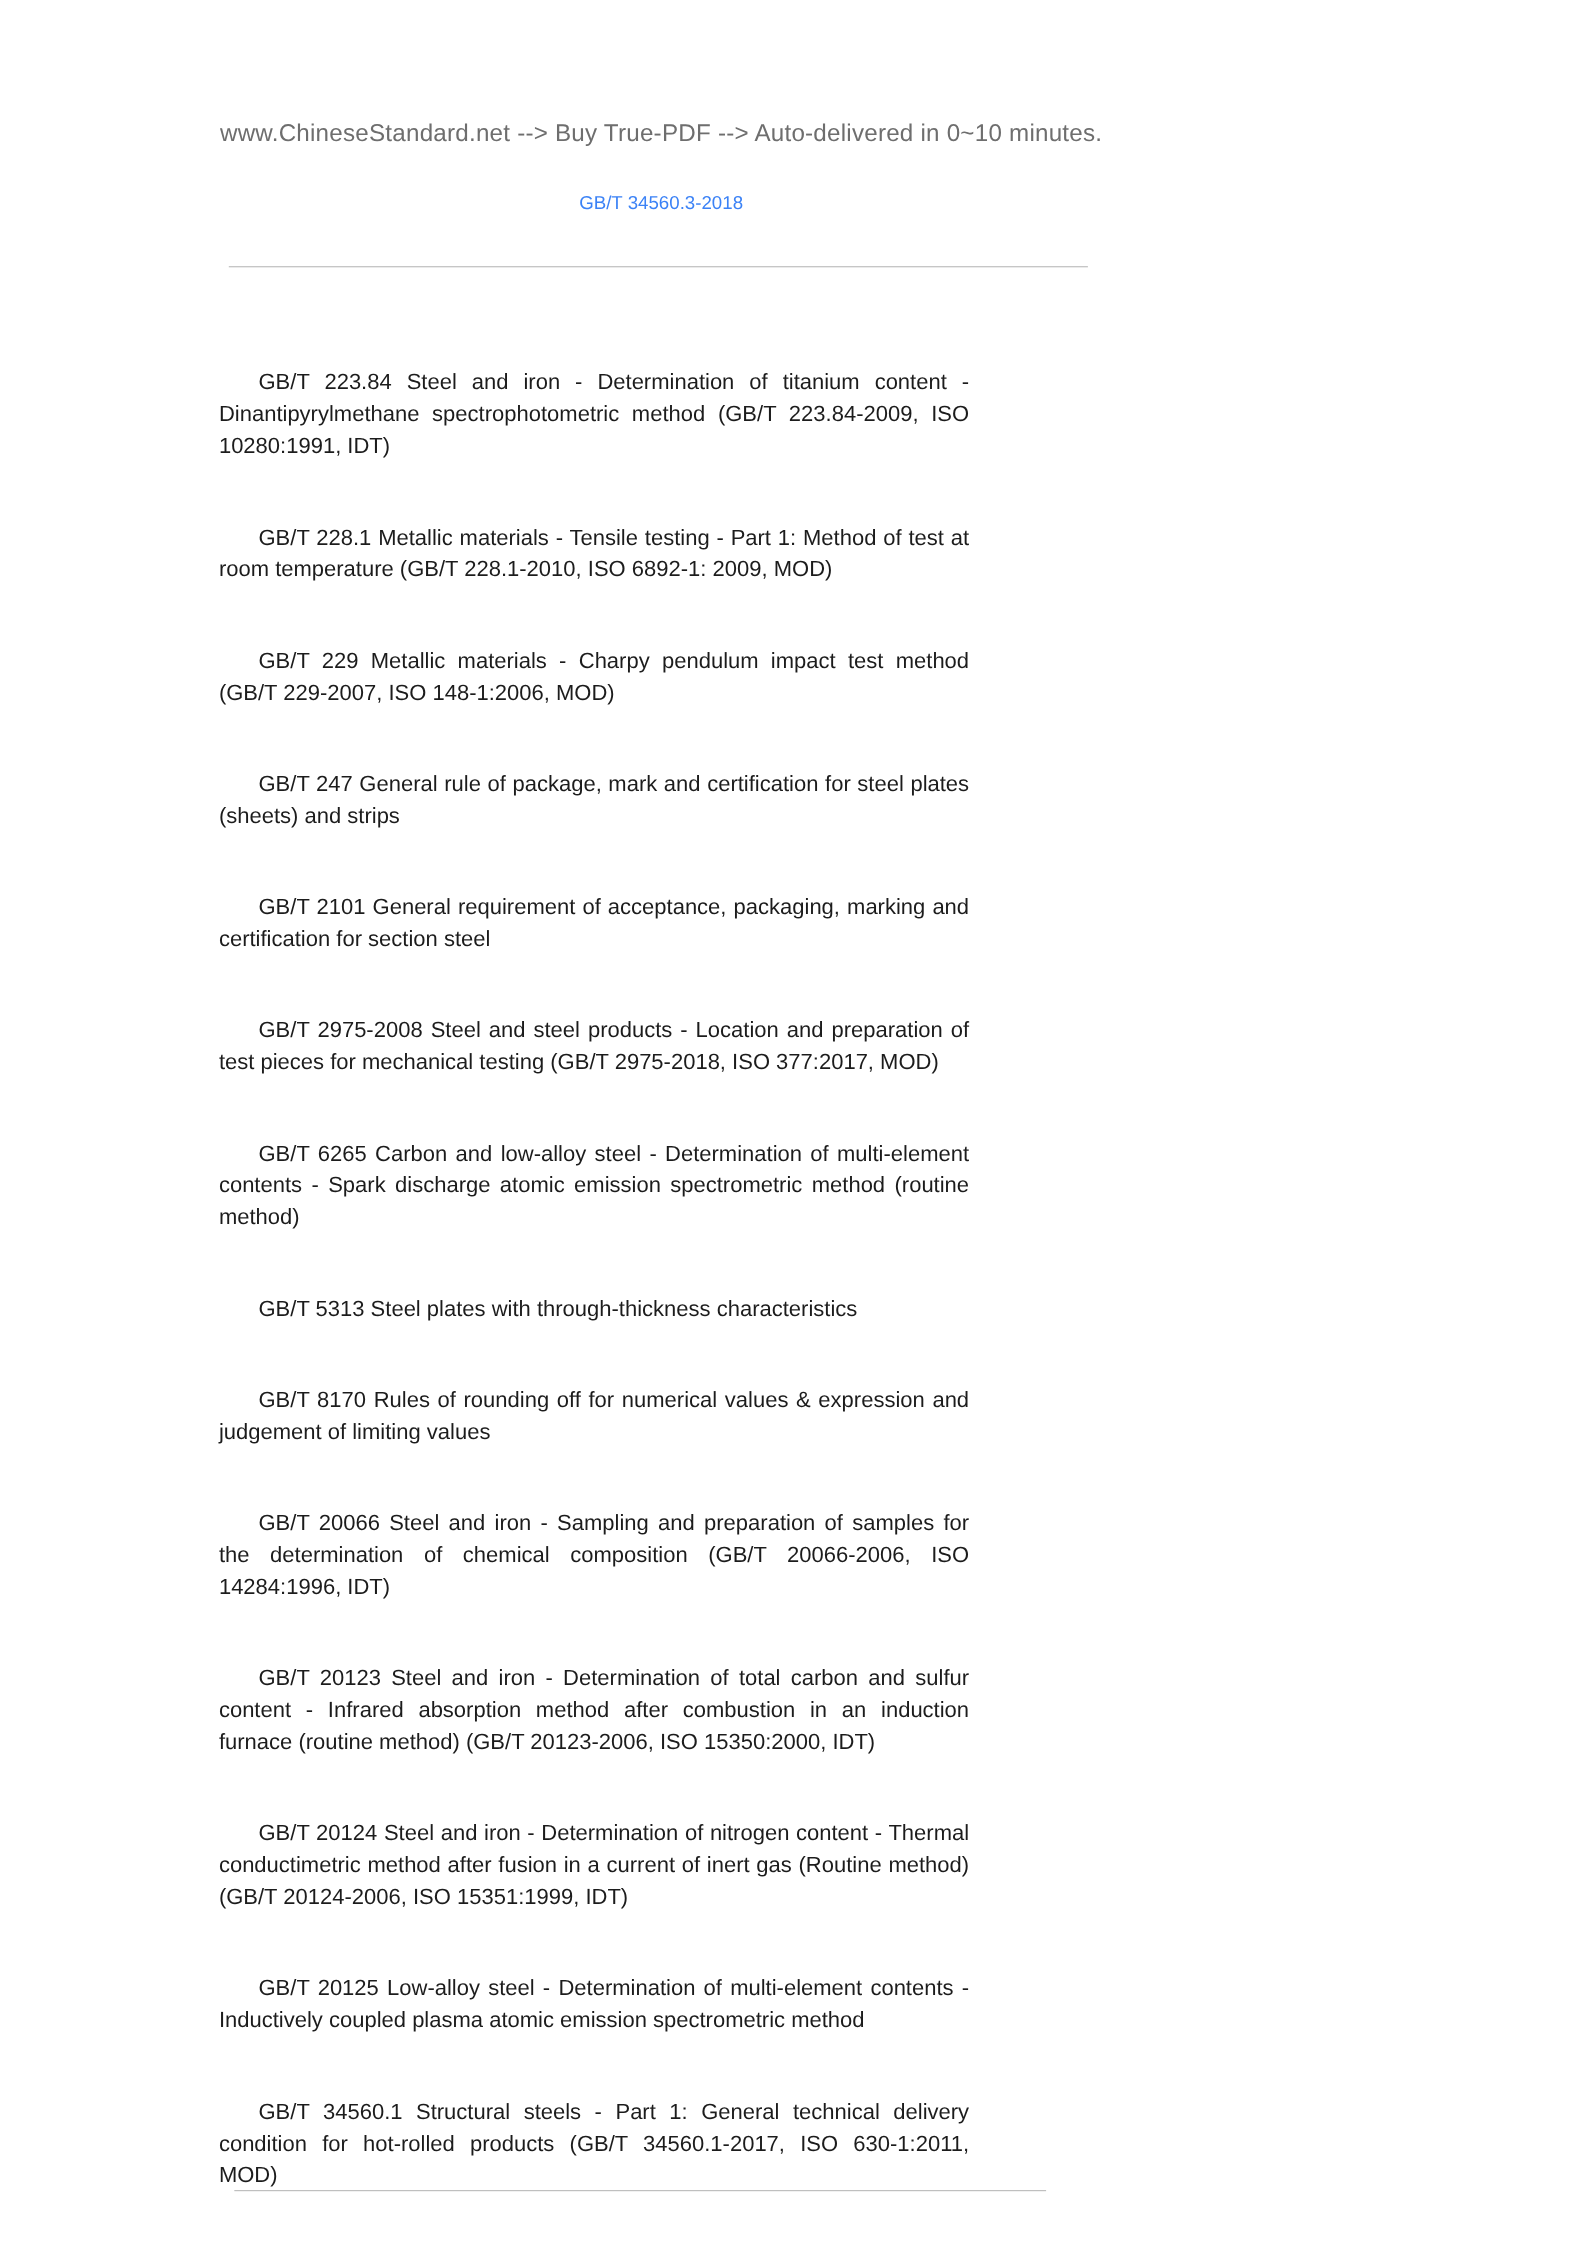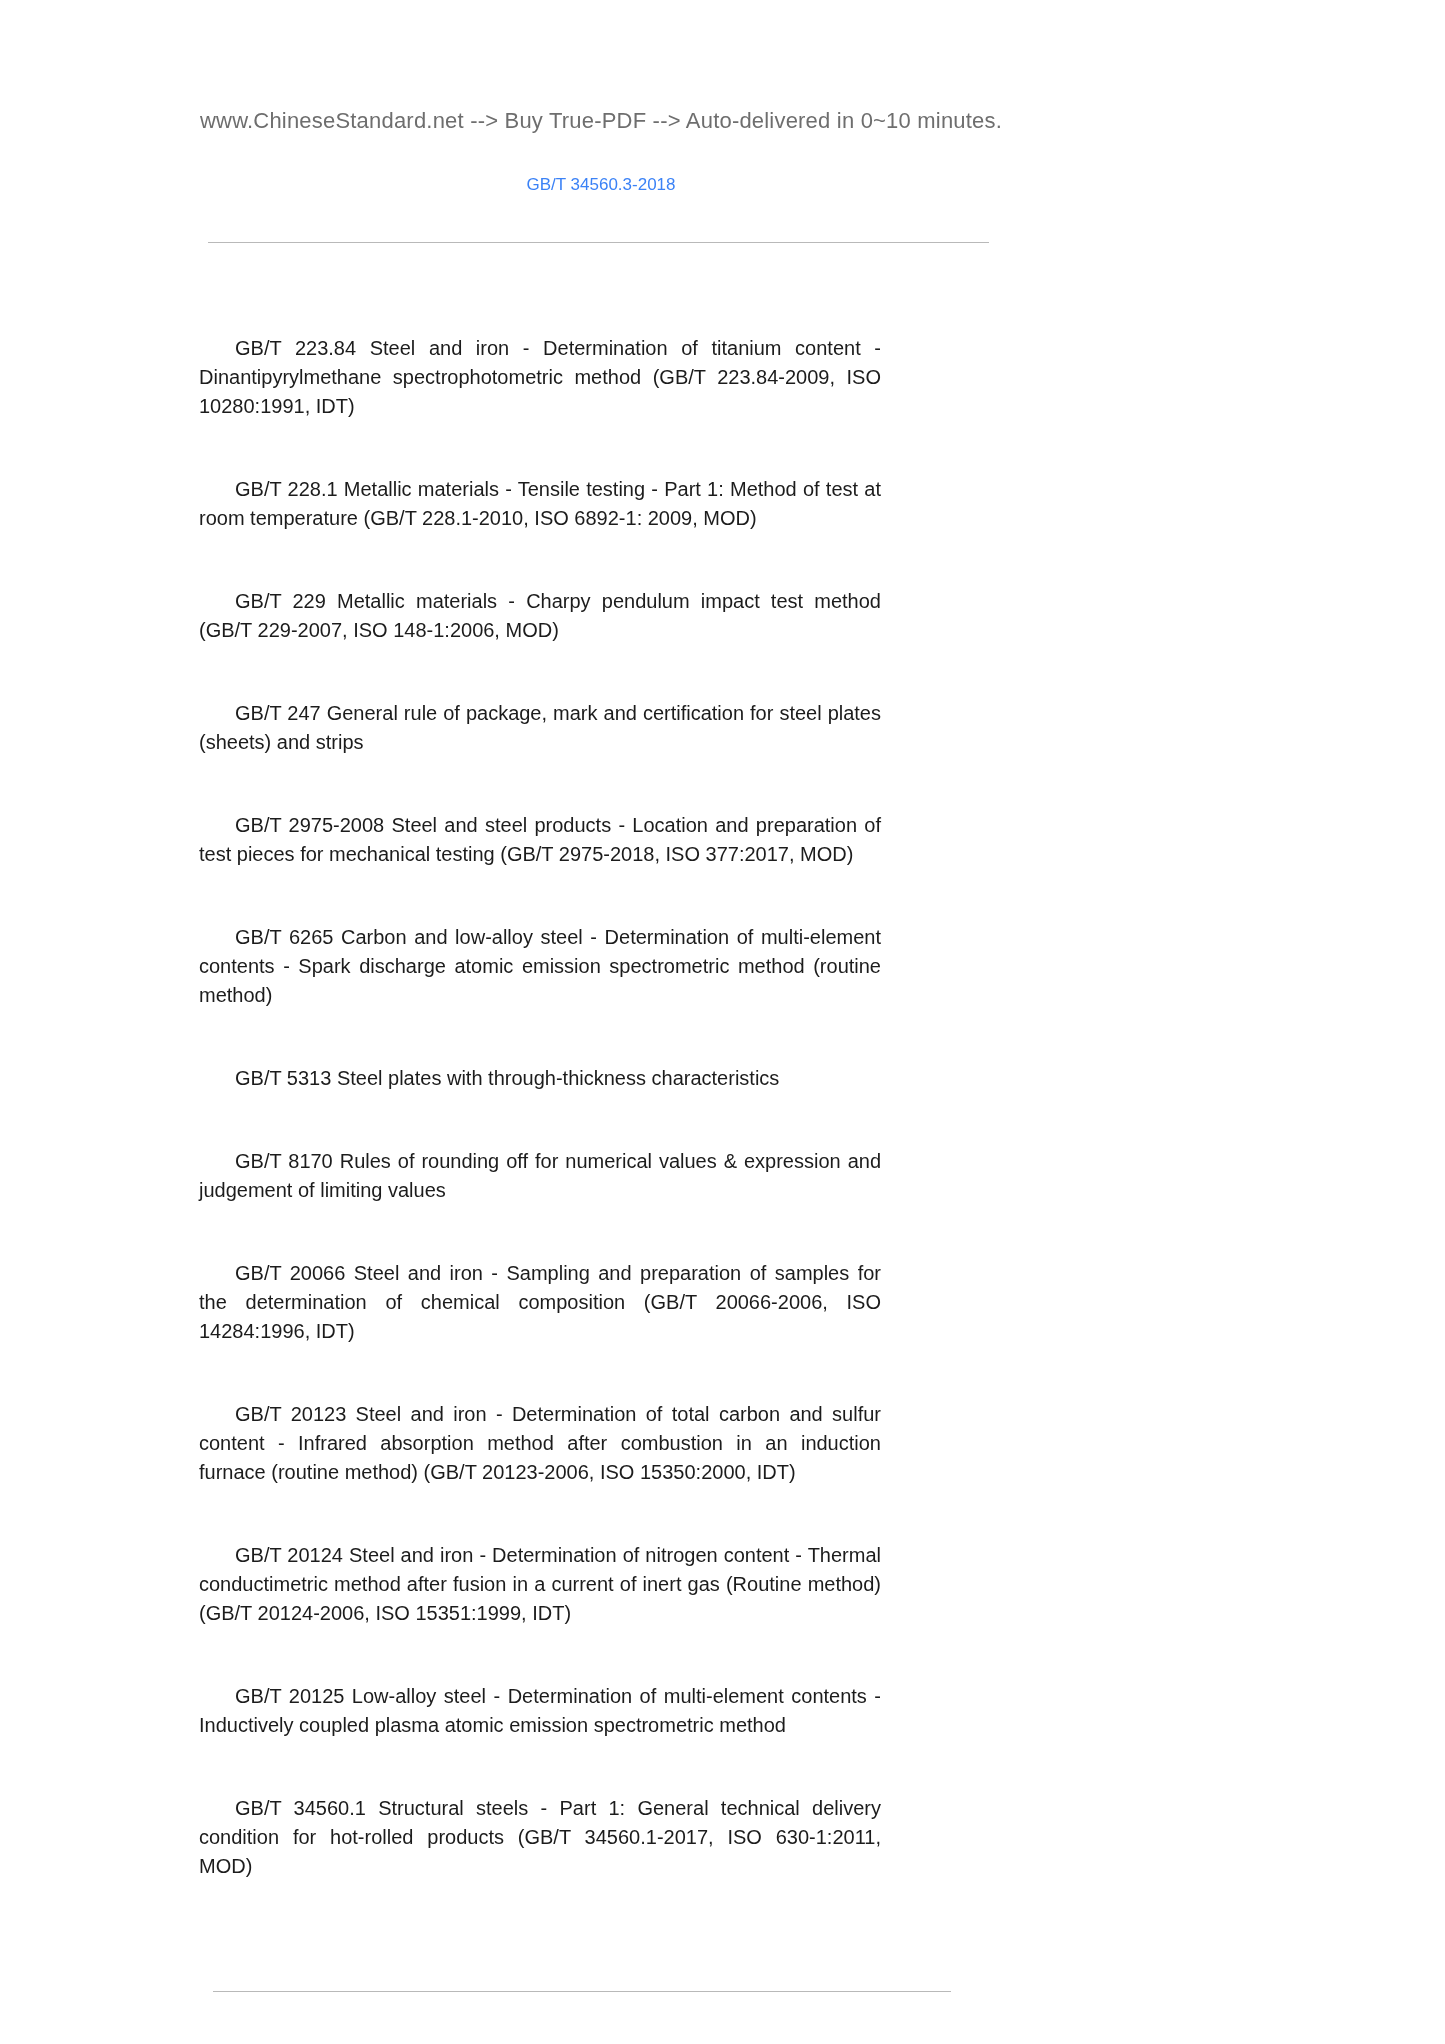--- a/index.html
+++ b/index.html
@@ -101,20 +101,21 @@
     <div class="header-tagline">www.ChineseStandard.net --&gt; Buy True-PDF --&gt; Auto-delivered in 0~10 minutes.</div>
     <div class="header-doccode">GB/T 34560.3-2018</div>
   </div>
   <div class="rule top-rule"></div>
 
   <div class="body-col">
     <p class="ref">GB/T 223.84 Steel and iron - Determination of titanium content - Dinantipyrylmethane spectrophotometric method (GB/T 223.84-2009, ISO 10280:1991, IDT)</p>
     <p class="ref">GB/T 228.1 Metallic materials - Tensile testing - Part 1: Method of test at room temperature (GB/T 228.1-2010, ISO 6892-1: 2009, MOD)</p>
     <p class="ref">GB/T 229 Metallic materials - Charpy pendulum impact test method (GB/T 229-2007, ISO 148-1:2006, MOD)</p>
     <p class="ref">GB/T 247 General rule of package, mark and certification for steel plates (sheets) and strips</p>
+    <p class="ref">GB/T 2101 General requirement of acceptance, packaging, marking and certification for section steel</p>
     <p class="ref">GB/T 2975-2008 Steel and steel products - Location and preparation of test pieces for mechanical testing (GB/T 2975-2018, ISO 377:2017, MOD)</p>
     <p class="ref">GB/T 6265 Carbon and low-alloy steel - Determination of multi-element contents - Spark discharge atomic emission spectrometric method (routine method)</p>
     <p class="ref">GB/T 5313 Steel plates with through-thickness characteristics</p>
     <p class="ref">GB/T 8170 Rules of rounding off for numerical values &amp; expression and judgement of limiting values</p>
     <p class="ref">GB/T 20066 Steel and iron - Sampling and preparation of samples for the determination of chemical composition (GB/T 20066-2006, ISO 14284:1996, IDT)</p>
     <p class="ref">GB/T 20123 Steel and iron - Determination of total carbon and sulfur content - Infrared absorption method after combustion in an induction furnace (routine method) (GB/T 20123-2006, ISO 15350:2000, IDT)</p>
     <p class="ref">GB/T 20124 Steel and iron - Determination of nitrogen content - Thermal conductimetric method after fusion in a current of inert gas (Routine method) (GB/T 20124-2006, ISO 15351:1999, IDT)</p>
     <p class="ref">GB/T 20125 Low-alloy steel - Determination of multi-element contents - Inductively coupled plasma atomic emission spectrometric method</p>
     <p class="ref">GB/T 34560.1 Structural steels - Part 1: General technical delivery condition for hot-rolled products (GB/T 34560.1-2017, ISO 630-1:2011, MOD)</p>
   </div>

